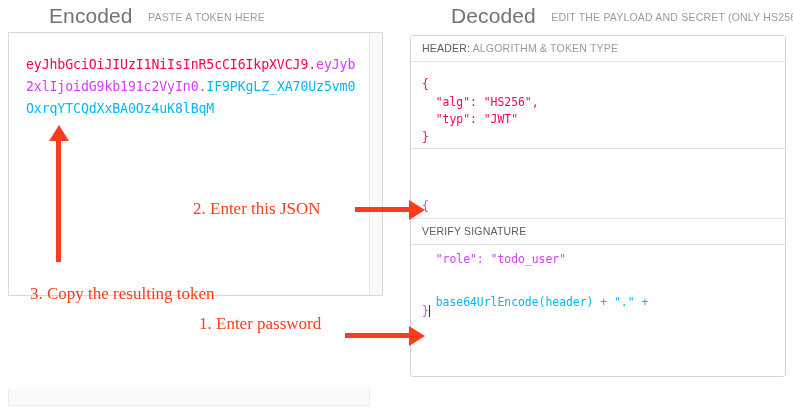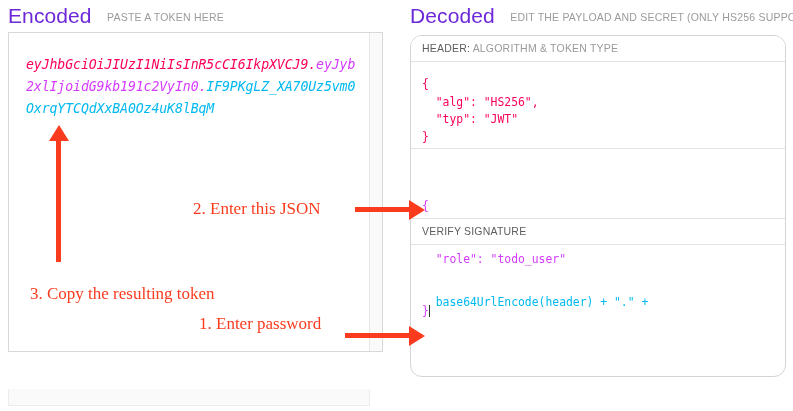--- a/index.html
+++ b/index.html
@@ -16,45 +16,45 @@
     -webkit-font-smoothing: antialiased;
   }
 
   
   .col-head {
     position: absolute;
     white-space: nowrap;
   }
   .col-head .big {
     font-size: 21px;
-    color: #6d28d9;
+    color: #737373;
     font-weight: 400;
     letter-spacing: 0.1px;
+    margin-left: 41px;
   }
   .col-head .sub {
     font-size: 10.5px;
     color: #9b9b9b;
     letter-spacing: 0.2px;
     margin-left: 11px;
     position: relative;
     top: -2px;
   }
 
   
   #encoded-panel {
     position: absolute;
     left: 8px;
     top: 32px;
     width: 375px;
-    height: 320px;
+    height: 264px;
     background: #ffffff;
     border: 1px solid #d8d8d8;
     box-sizing: border-box;
     overflow: hidden;
-    font-style: italic;
   }
   #encoded-scroll-track {
     position: absolute;
     right: 0px;
     top: 0px;
     width: 13px;
     height: 100%;
     background: #fafafa;
     border-left: 1px solid #e6e6e6;
     box-sizing: border-box;
@@ -90,21 +90,21 @@
 
   
   #decoded-panel {
     position: absolute;
     left: 410px;
     top: 35px;
     width: 376px;
     height: 342px;
     background: #ffffff;
     border: 1px solid #d4d4d4;
-    border-radius: 12px;
+    border-radius: 3px;
     box-sizing: border-box;
     overflow: hidden;
   }
   .section-label {
     height: 25px;
     line-height: 25px;
     padding-left: 11px;
     font-size: 10.5px;
     color: #9a9a9a;
     letter-spacing: 0.2px;

